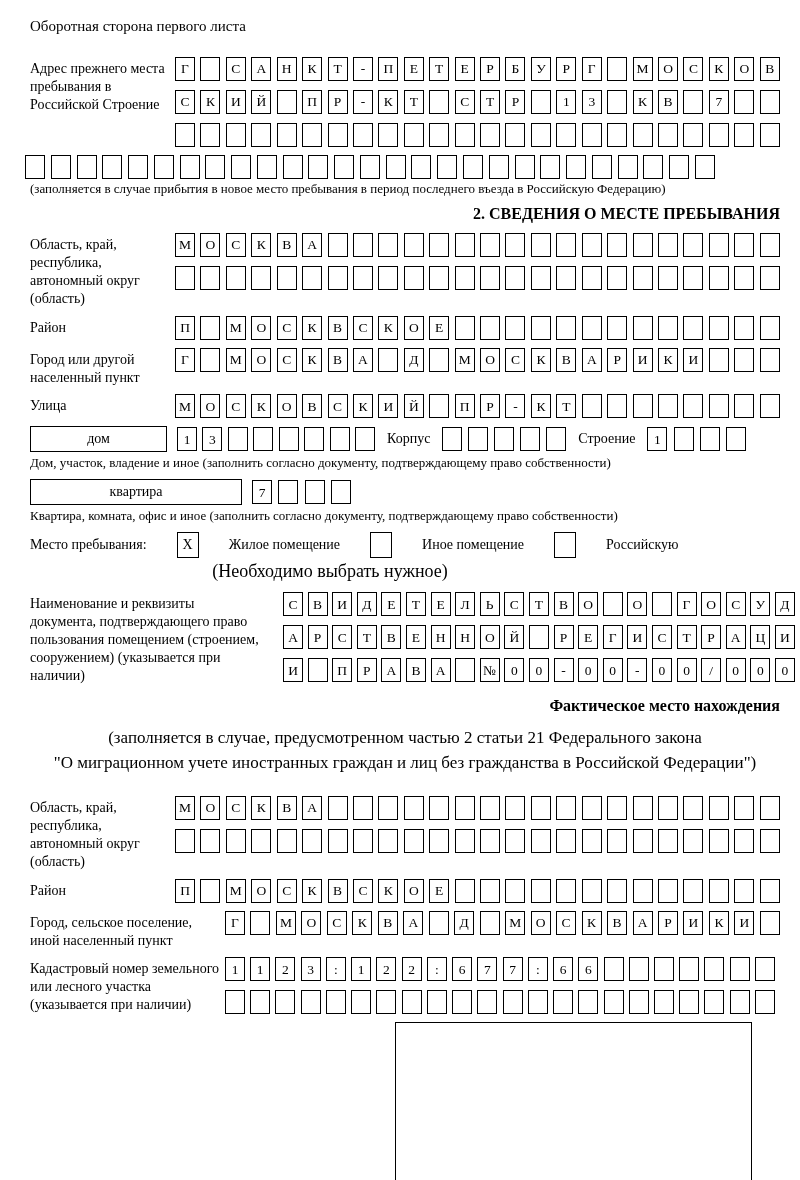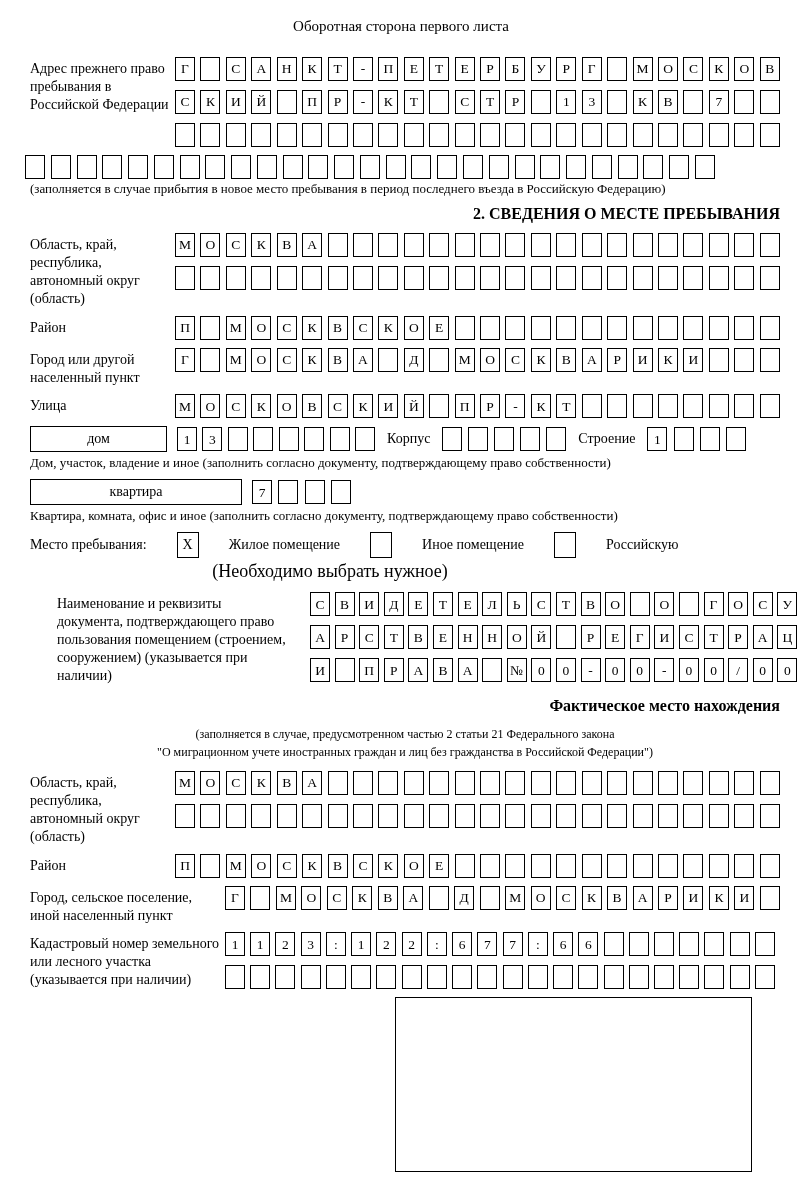--- a/index.html
+++ b/index.html
@@ -2,25 +2,25 @@
 <html><head>
 <meta charset="utf-8">
 <style>
   * { margin:0; padding:0; box-sizing:border-box; }
   html,body { background:#fff; }
   body {
     width:800px; height:1180px; margin:0 auto; color:#000;
     font-family:"Liberation Serif", serif; font-size:14px; overflow:hidden;
   }
   .sheet { padding:6px 20px 0 30px; width:800px; }
-  .hdr { text-align:center; font-size:15px; margin:12px 8px 22px 0; }
+  .hdr { text-align:left; font-size:15px; margin:12px 8px 22px 0; }
 
   .field { display:flex; align-items:flex-start; margin-bottom:8px; }
   .flabel { width:145px; flex:none; line-height:1.28; padding-top:3px; }
-  .flabel.wide { width:230px;margin-left:27px; }
+  .flabel.wide { width:230px; }
   .flabel.mid  { width:195px; }
   .rows { display:flex; flex-direction:column; gap:9px; }
 
   .boxrow { display:flex; justify-content:space-between; }
   .w24 { width:605px; }
   .w27 { width:690px; margin-left:-5px; }
   .w21 { width:512px; margin-left:23px; }
   .w22a { width:555px; }
   .w22b { width:550px; }
   .w8 { width:198px; }
@@ -44,40 +44,40 @@
   .bigbox.kv  { width:212px; }
   .inl { padding:0 2px; }
 
   .stayrow { display:flex; align-items:center; gap:30px; margin:6px 0 3px 0; }
   .checkbox {
     width:22px; height:26px; border:1.5px solid #000; display:flex;
     align-items:center; justify-content:center; font-size:14px; background:#fff;
   }
   .staynote { font-size:18px; text-align:center; width:300px; margin:0 0 10px 150px; }
 
-  .factnotes { font-size:12px; text-align:center; line-height:1.5; margin-bottom:10px; }
+  .factnotes { font-size:17px; text-align:center; line-height:1.5; margin-bottom:20px; }
 
   .stamp-rect {
     width:357px; height:175px; border:1.8px solid #000; margin:6px 0 0 365px;
     background:#fff;
   }
   .stamp-note {
     width:430px; margin:6px 0 0 332px; text-align:center; font-weight:bold;
     font-size:14px; line-height:1.35;
   }
 </style>
 </head>
 <body>
 
 <div class="sheet">
 
   <div class="hdr">Оборотная сторона первого листа</div>
 
   <div class="field">
-    <div class="flabel">Адрес прежнего право пребывания в Российской Федерации</div>
+    <div class="flabel">Адрес прежнего места пребывания в Российской Строение</div>
     <div class="rows">
       <div class="boxrow w24">
           <div class="cell">Г</div>
           <div class="cell"></div>
           <div class="cell">С</div>
           <div class="cell">А</div>
           <div class="cell">Н</div>
           <div class="cell">К</div>
           <div class="cell">Т</div>
           <div class="cell">-</div>

